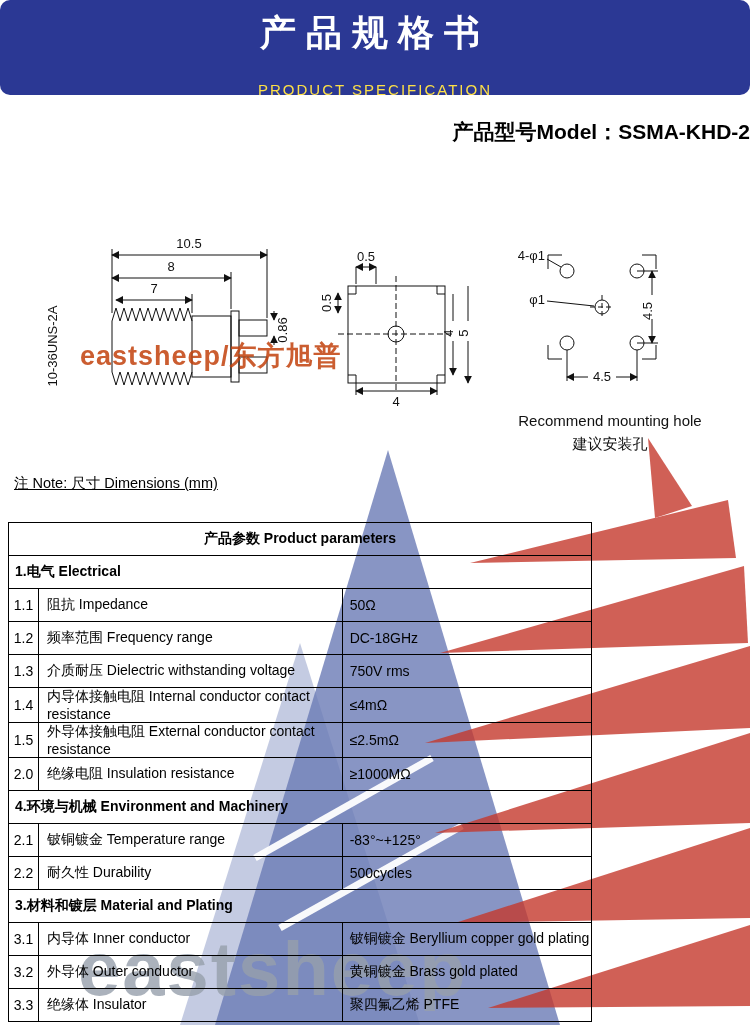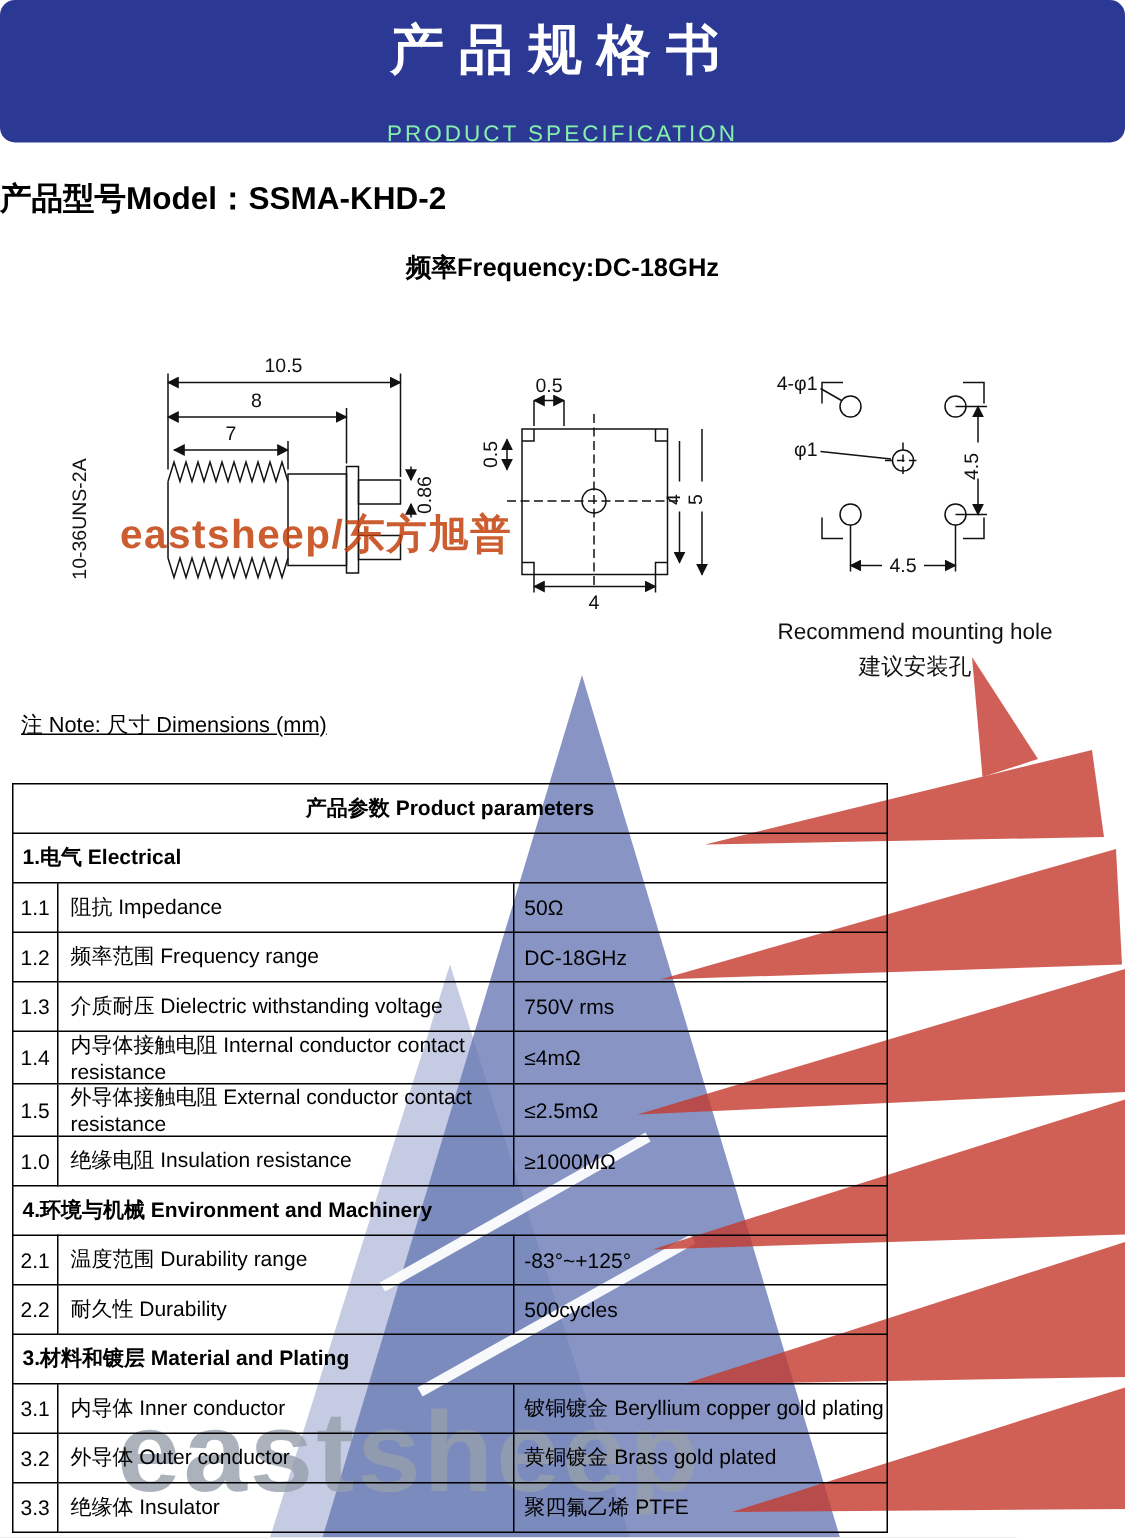--- a/index.html
+++ b/index.html
@@ -3,23 +3,23 @@
 <meta charset="utf-8">
 <style>
   html,body{margin:0;padding:0;background:#e8e8e8;}
   .page{
     position:relative;width:750px;height:1025px;background:#fff;overflow:hidden;
     font-family:"Liberation Sans","DejaVu Sans",sans-serif;color:#000;margin:0 auto;
   }
   
   .topbar{position:absolute;top:0;left:0;width:750px;height:95px;background:#2b3894;text-align:center;z-index:3;border-radius:10px;}
   .h-cn{font-size:36px;font-weight:bold;letter-spacing:10px;color:#fff;padding-top:9px;}
-  .h-en{display:inline-block;font-size:15px;letter-spacing:2px;color:#86efac;border-bottom:1px solid #fff;padding:3px 30px 5px;margin-top:2px;}
-  
-  .model-title{position:absolute;top:118px;left:0;width:750px;text-align:left;font-size:21px;font-weight:bold;z-index:2;}
+  .h-en{display:inline-block;font-size:15px;letter-spacing:2px;color:#fde047;border-bottom:1px solid #fff;padding:3px 30px 5px;margin-top:2px;}
+  
+  .model-title{position:absolute;top:118px;left:0;width:750px;text-align:right;font-size:21px;font-weight:bold;z-index:2;}
   .freq-title{position:absolute;top:167px;left:0;width:750px;text-align:center;font-size:17px;font-weight:bold;z-index:2;}
   
   .logo-wm{position:absolute;top:428px;left:0;z-index:0;}
   .wm-drawing{position:absolute;top:338px;left:80px;z-index:2;font-size:27px;font-weight:bold;color:#c2410c;opacity:.85;letter-spacing:1px;}
   .wm-bottom{position:absolute;top:925px;left:78px;z-index:0;font-size:76px;font-weight:bold;color:#97a0ac;opacity:.8;letter-spacing:2px;}
   
   .drawings{position:absolute;top:233px;left:0;z-index:1;}
   .drawings text{fill:#111;font-family:"Liberation Sans","DejaVu Sans",sans-serif;}
   .dim{font-size:13px;}
   .cap{font-size:15px;}
@@ -56,21 +56,20 @@
   </svg>
 
   <div class="wm-bottom">eastsheep</div>
 
   <header class="topbar">
     <div class="h-cn">产品规格书</div><br>
     <div class="h-en">PRODUCT SPECIFICATION</div>
   </header>
 
   <div class="model-title">产品型号Model：SSMA-KHD-2</div>
-  <div class="freq-title">频率Frequency:DC-18GHz</div>
 
   <svg class="drawings" width="750" height="240" viewBox="0 0 750 240">
     <defs>
       <marker id="arr" viewBox="0 0 10 10" refX="9" refY="5" markerWidth="8" markerHeight="8" orient="auto-start-reverse">
         <path d="M0,0 L10,5 L0,10 z" fill="#111"></path>
       </marker>
     </defs>
 
     <g stroke="#111" stroke-width="1" fill="none">
       <line x1="112" y1="22" x2="267" y2="22" marker-start="url(#arr)" marker-end="url(#arr)"></line>
@@ -186,31 +185,31 @@
         <td class="c-num">1.4</td>
         <td class="c-name">内导体接触电阻 Internal conductor contact resistance</td>
         <td class="c-val">≤4mΩ</td>
       </tr>
       <tr>
         <td class="c-num">1.5</td>
         <td class="c-name">外导体接触电阻 External conductor contact resistance</td>
         <td class="c-val">≤2.5mΩ</td>
       </tr>
       <tr>
-        <td class="c-num">1.0</td>
+        <td class="c-num">2.0</td>
         <td class="c-name">绝缘电阻 Insulation resistance</td>
         <td class="c-val">≥1000MΩ</td>
       </tr>
 
       <tr>
         <td colspan="3" class="c-section">4.环境与机械 Environment and Machinery</td>
       </tr>
       <tr>
         <td class="c-num">2.1</td>
-        <td class="c-name">温度范围 Durability range</td>
+        <td class="c-name">铍铜镀金 Temperature range</td>
         <td class="c-val">-83°~+125°</td>
       </tr>
       <tr>
         <td class="c-num">2.2</td>
         <td class="c-name">耐久性 Durability</td>
         <td class="c-val">500cycles</td>
       </tr>
 
       <tr>
         <td colspan="3" class="c-section">3.材料和镀层 Material and Plating</td>

